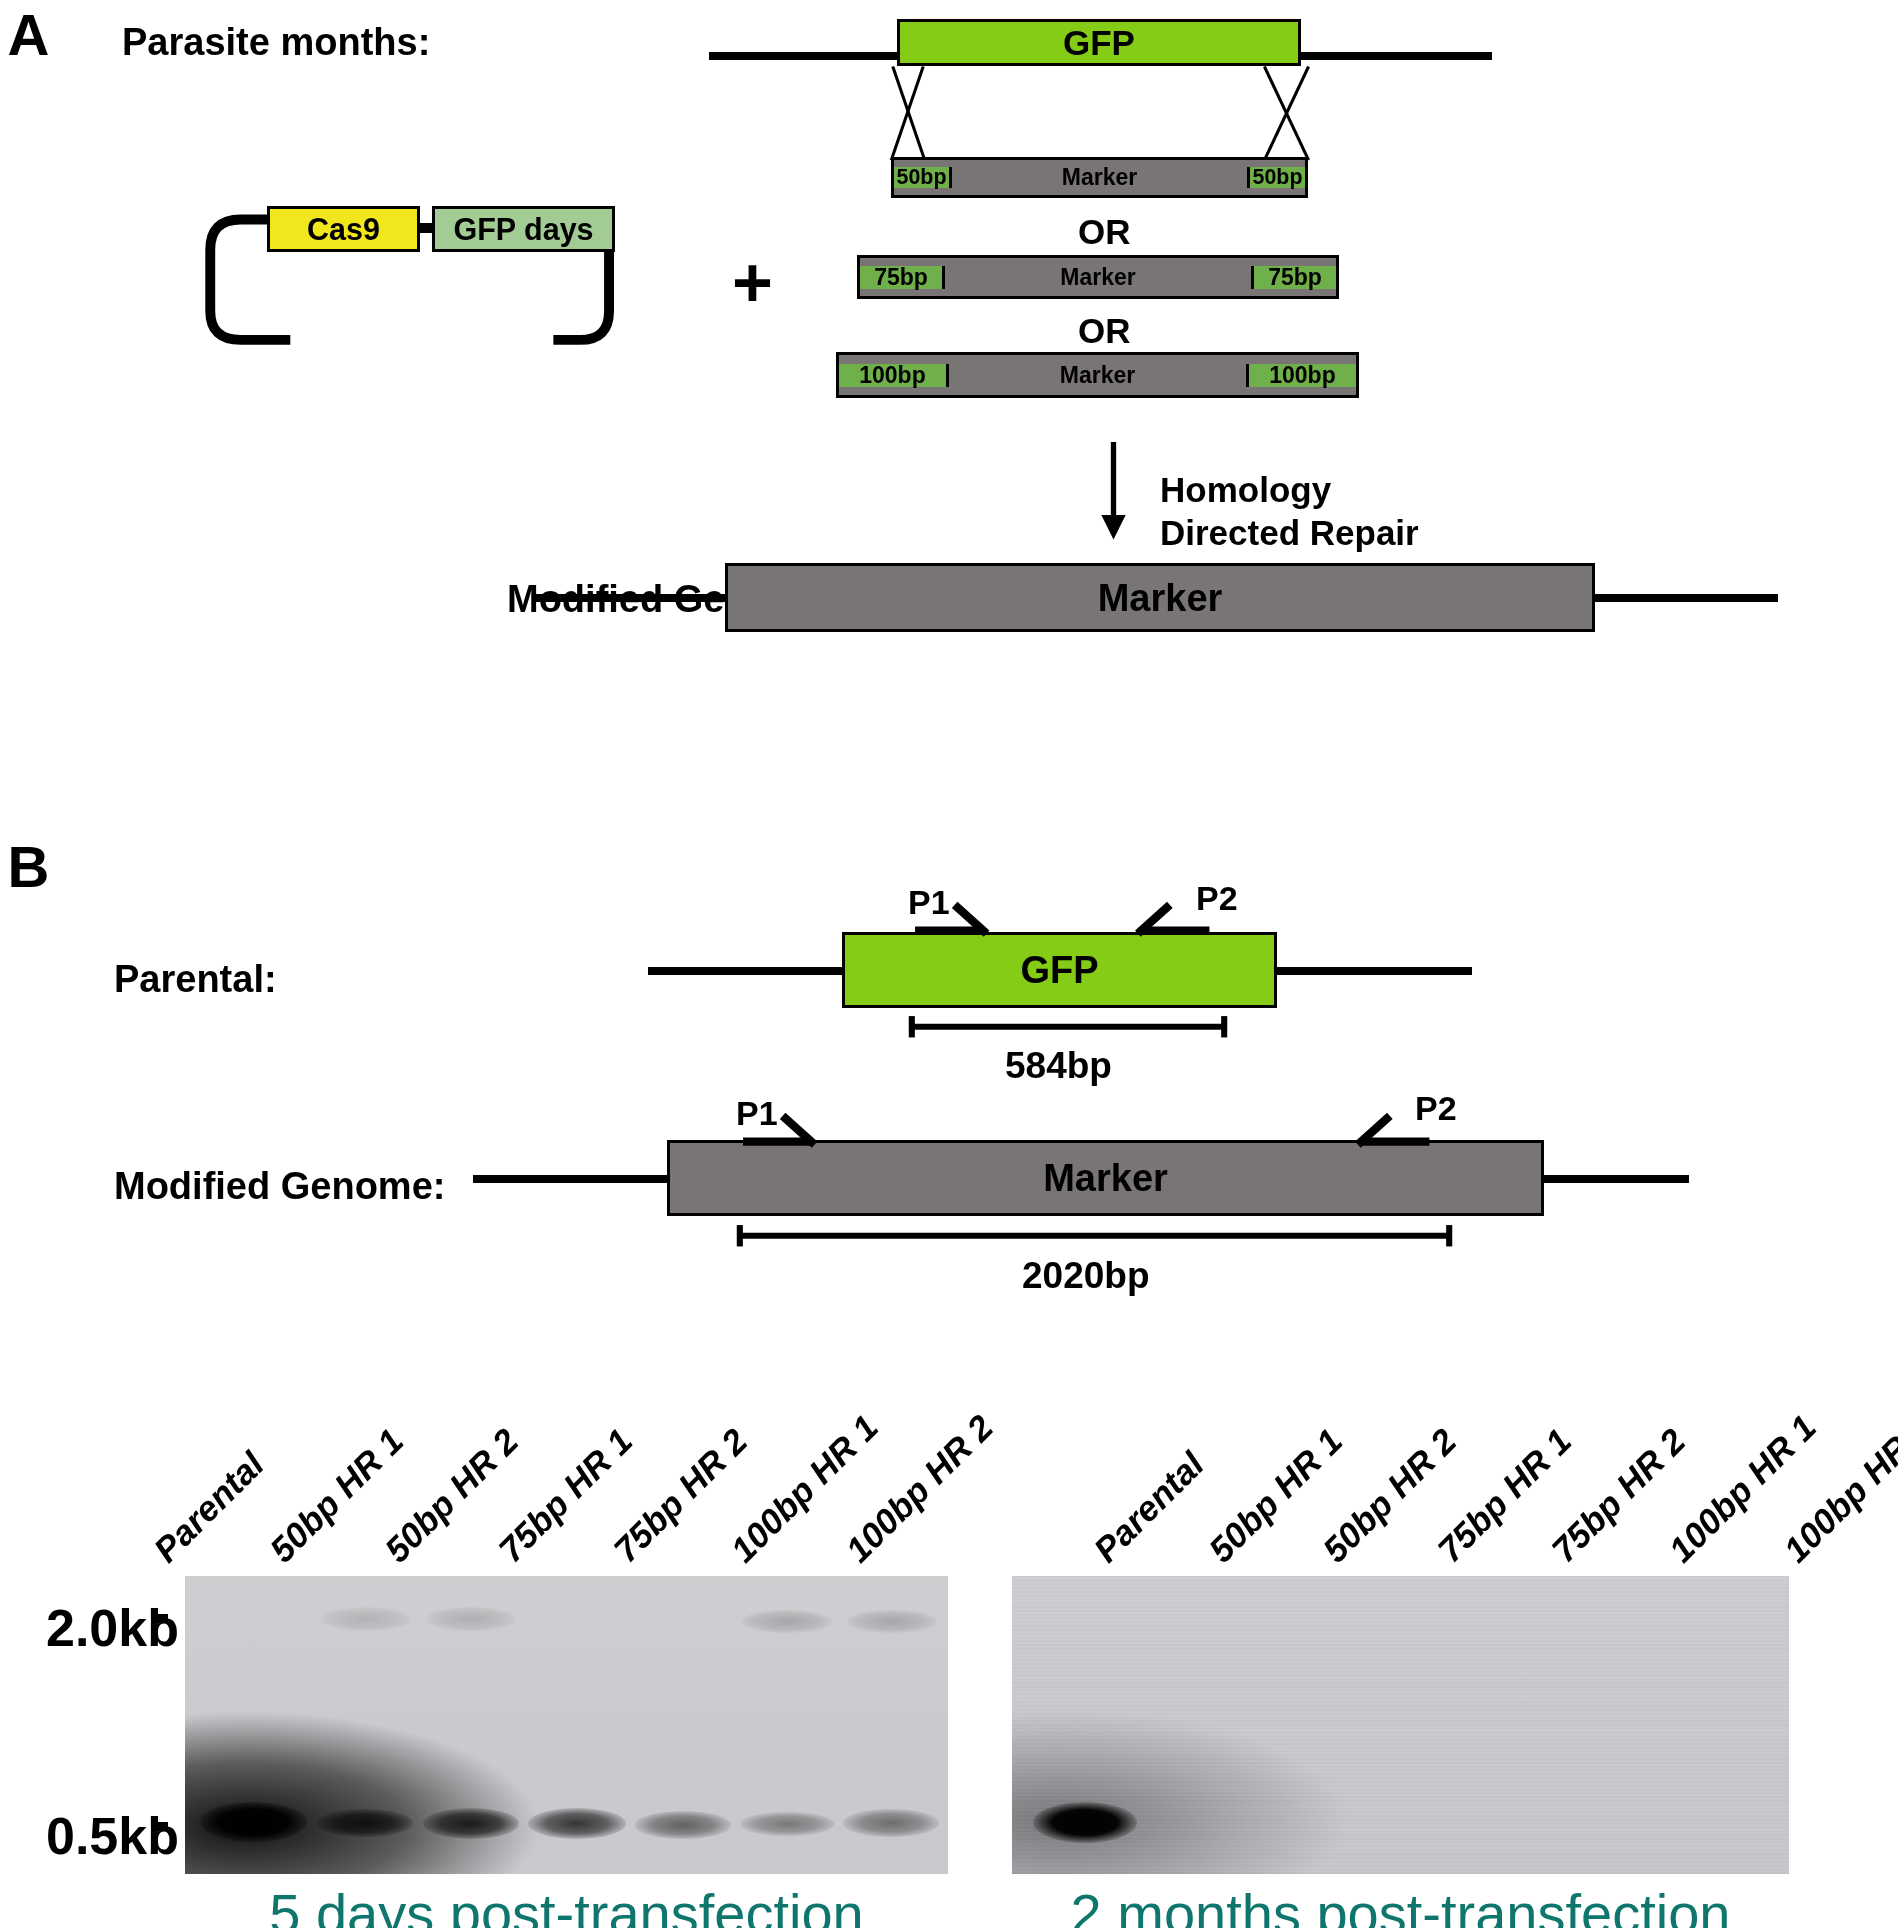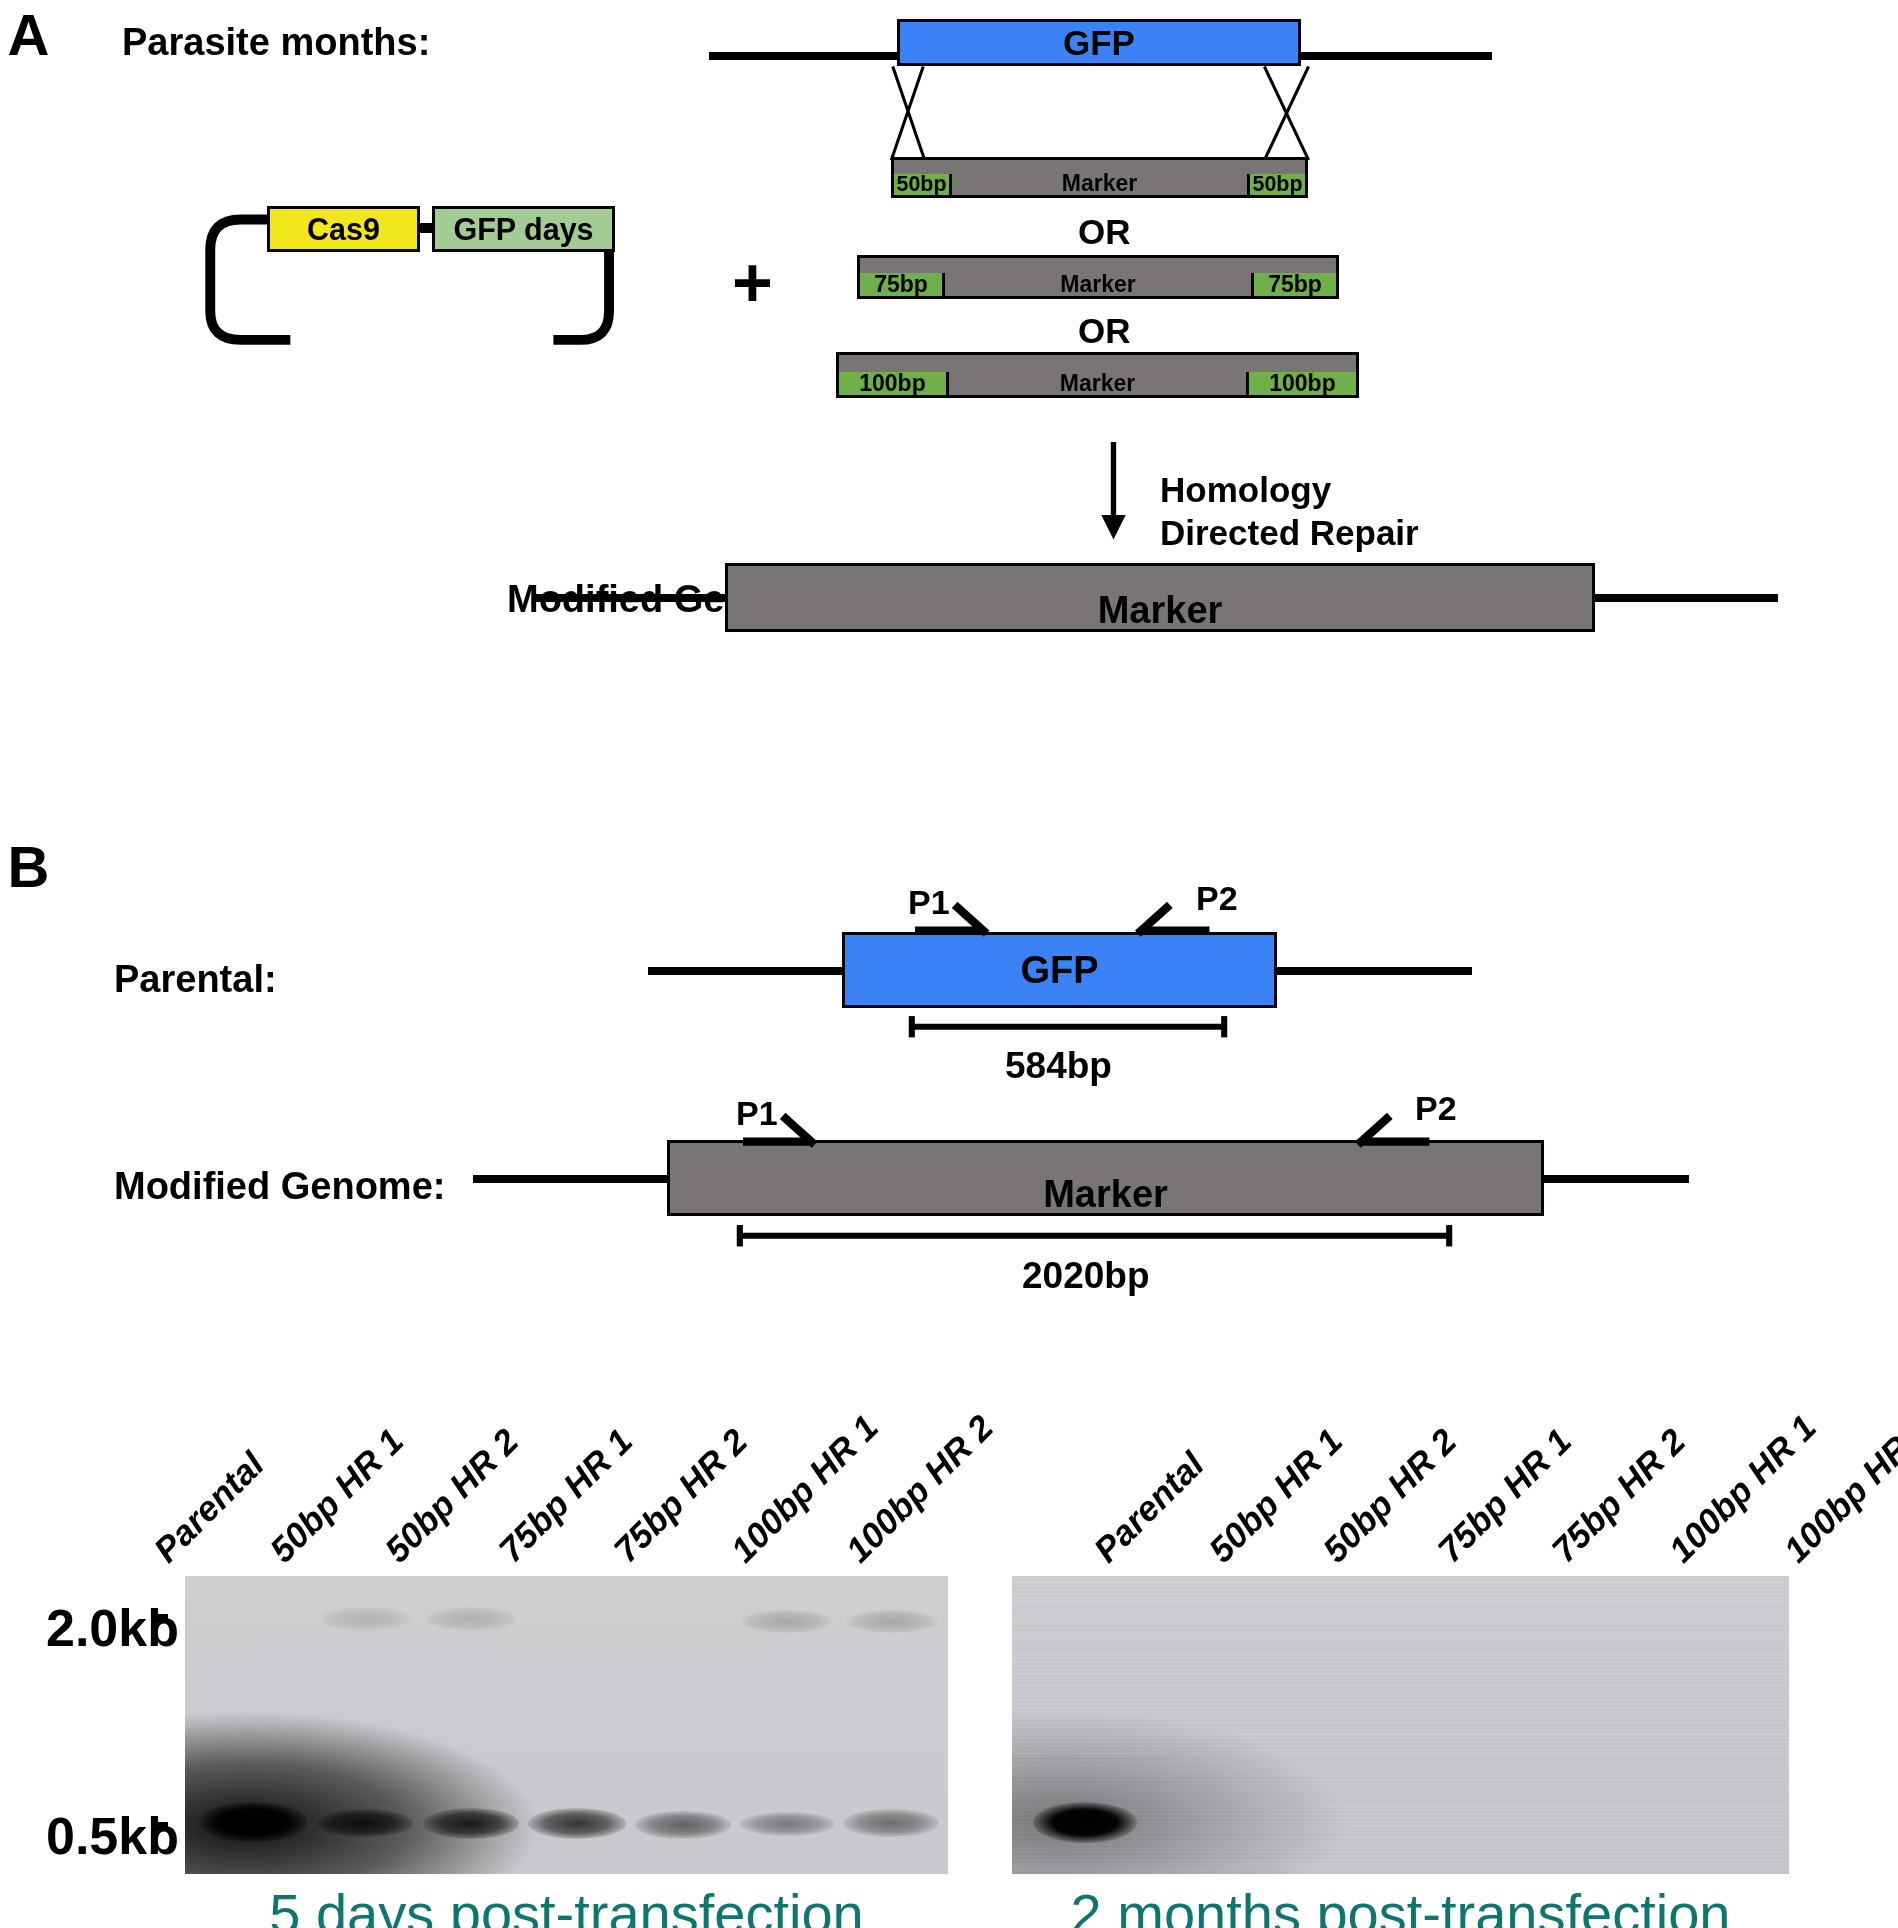--- a/index.html
+++ b/index.html
@@ -30,36 +30,36 @@
     font-weight: bold;
     font-size: 38px;
     color: #000;
     white-space: nowrap;
     line-height: 1;
   }
 
   .hline { background: #000; }
 
   .gbox {
-    background: #3b82f6;
+    background: #84cc16;
     border: 3.8px solid #000;
     display: flex;
     align-items: center;
     justify-content: center;
     font-weight: bold;
     color: #000;
     line-height: 1;
   }
 
   
   .donor {
     display: flex;
     border: 3.8px solid #000;
     background: #7A7575;
-    align-items: flex-end;
+    align-items: center;
   }
   .donor .arm {
     background: #6FB04A;
     display: flex; align-items: center; justify-content: center;
     font-weight: bold; color: #000; line-height: 1;
     border-right: 3.1px solid #000;
   }
   .donor .arm.right { border-right: none; border-left: 3.1px solid #000; }
   .donor .mid {
     flex: 1;

